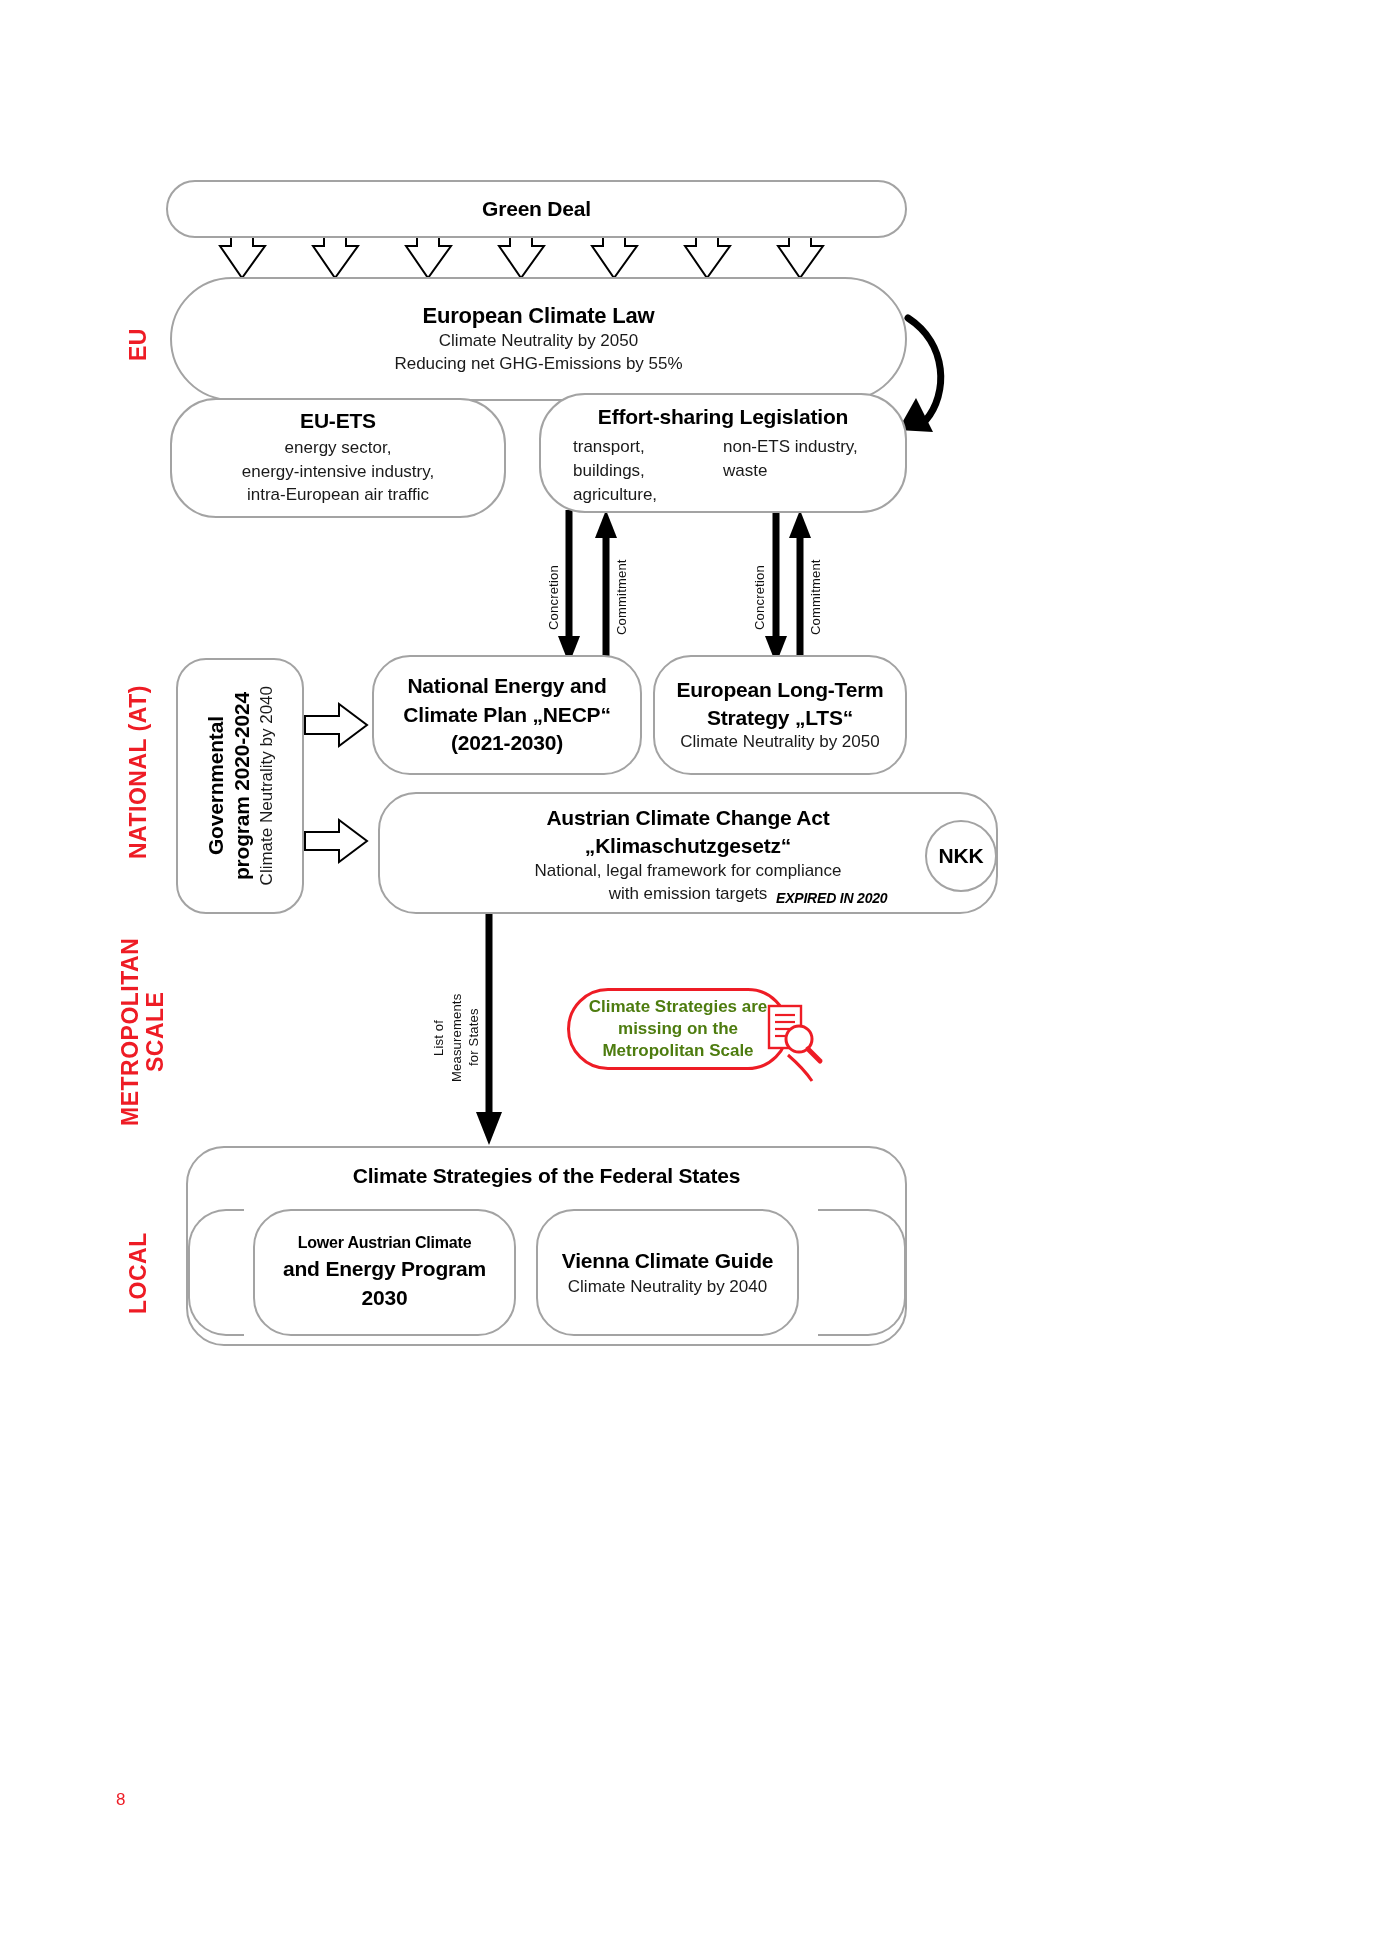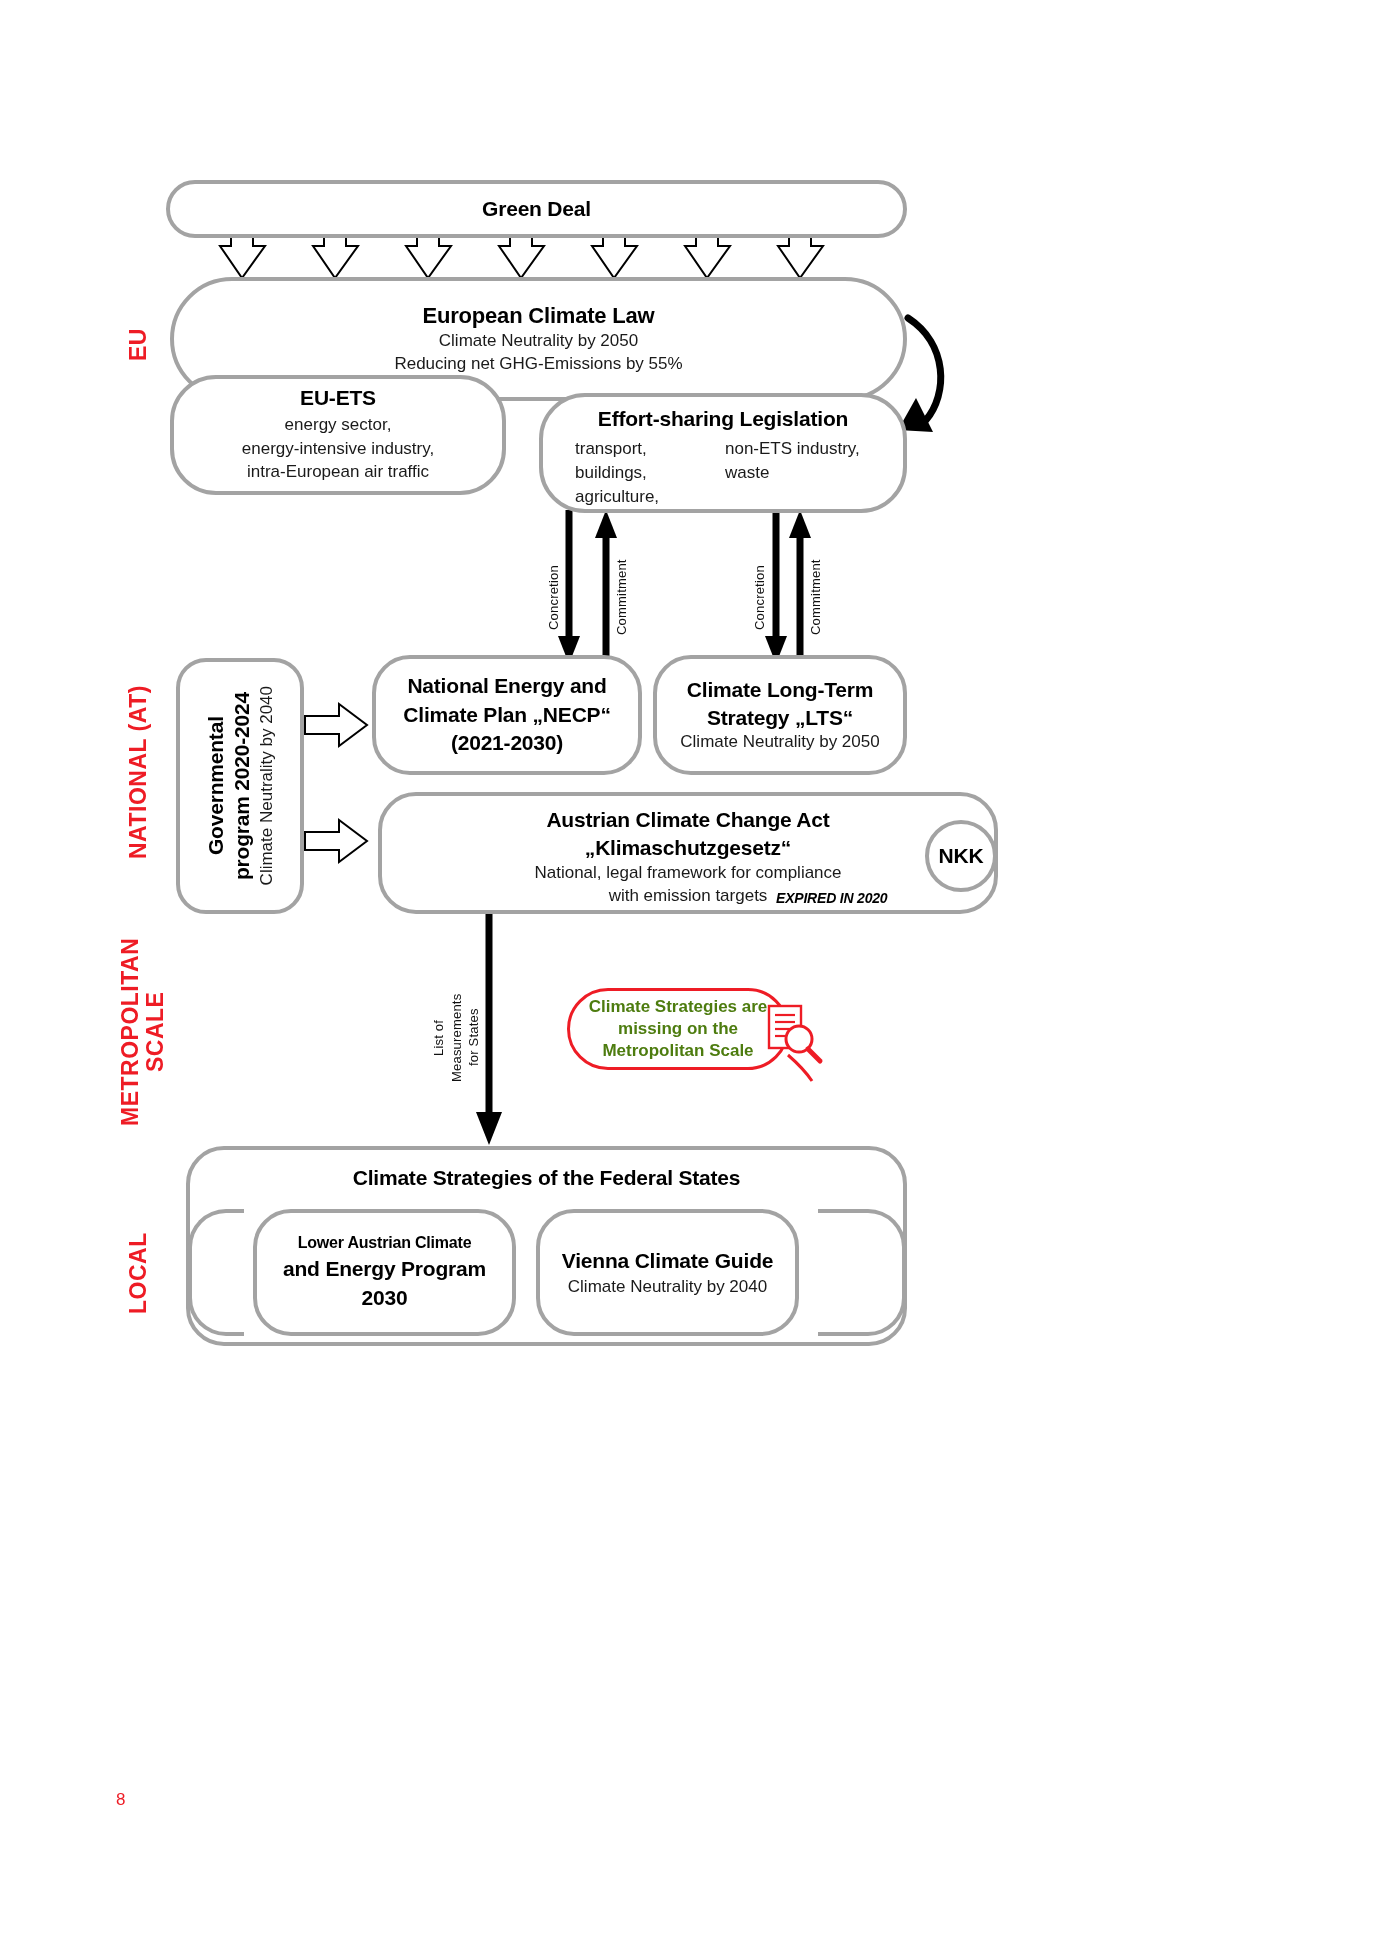--- a/index.html
+++ b/index.html
@@ -4,21 +4,21 @@
 <style>
   html,body{margin:0;padding:0;background:#ffffff;}
   body{
     width:1386px;height:1938px;position:relative;overflow:hidden;
     font-family:"Liberation Sans", sans-serif;color:#000;
   }
   .canvas{position:absolute;left:0;top:0;width:1386px;height:1938px;}
 
   
   .pill{
-    position:absolute;border:4px solid #a3a3a3;background:#fff;
+    position:absolute;border:2px solid #a3a3a3;background:#fff;
     box-sizing:border-box;display:flex;flex-direction:column;
     align-items:center;justify-content:center;text-align:center;
   }
   .r-full{border-radius:999px;}
   .r-40{border-radius:46px;}
   .r-34{border-radius:38px;}
   .r-28{border-radius:30px;}
 
   .t-bold{font-weight:bold;letter-spacing:-.2px;}
   .t-thin{font-weight:400;color:#1a1a1a;}
@@ -126,21 +126,21 @@
   <div class="pill r-full" style="left:166px;top:180px;width:741px;height:58px;">
     <span class="t-bold" style="font-size:21px;">Green Deal</span>
   </div>
 
   <div class="pill r-full" style="left:170px;top:277px;width:737px;height:124px;">
     <span class="t-bold" style="font-size:22px;line-height:1.25;">European Climate Law</span>
     <span class="t-thin" style="font-size:17px;line-height:1.35;">Climate Neutrality by 2050</span>
     <span class="t-thin" style="font-size:17px;line-height:1.35;">Reducing net GHG-Emissions by 55%</span>
   </div>
 
-  <div class="pill r-40" style="left:170px;top:375px;width:336px;height:120px;">
+  <div class="pill r-40" style="left:170px;top:398px;width:336px;height:120px;">
     <span class="t-bold" style="font-size:21px;margin-bottom:3px;">EU-ETS</span>
     <span class="t-thin" style="font-size:17px;line-height:1.4;">energy sector,</span>
     <span class="t-thin" style="font-size:17px;line-height:1.4;">energy-intensive industry,</span>
     <span class="t-thin" style="font-size:17px;line-height:1.4;">intra-European air traffic</span>
   </div>
 
   <div class="pill r-40" style="left:539px;top:393px;width:368px;height:120px;justify-content:flex-start;padding-top:10px;">
     <span class="t-bold" style="font-size:21px;margin-bottom:6px;">Effort-sharing Legislation</span>
     <div style="display:flex;width:100%;padding-left:32px;box-sizing:border-box;text-align:left;">
       <div style="width:150px;">
@@ -166,21 +166,21 @@
     <div class="vtext t-thin" style="font-size:17px;margin-left:2px;">Climate Neutrality by 2040</div>
   </div>
 
   <div class="pill r-34" style="left:372px;top:655px;width:270px;height:120px;">
     <span class="t-bold" style="font-size:21px;line-height:1.38;">National Energy and</span>
     <span class="t-bold" style="font-size:21px;line-height:1.38;">Climate Plan „NECP“</span>
     <span class="t-bold" style="font-size:21px;line-height:1.38;">(2021-2030)</span>
   </div>
 
   <div class="pill r-34" style="left:653px;top:655px;width:254px;height:120px;">
-    <span class="t-bold" style="font-size:21px;line-height:1.32;">Climate Long-Term</span>
+    <span class="t-bold" style="font-size:21px;line-height:1.32;">European Long-Term</span>
     <span class="t-bold" style="font-size:21px;line-height:1.32;">Strategy „LTS“</span>
     <span class="t-thin" style="font-size:17px;line-height:1.35;">Climate Neutrality by 2050</span>
   </div>
 
   <div class="pill r-34" style="left:378px;top:792px;width:620px;height:122px;justify-content:flex-start;padding-top:10px;">
     <span class="t-bold" style="font-size:21px;line-height:1.34;">Austrian Climate Change Act</span>
     <span class="t-bold" style="font-size:21px;line-height:1.34;">„Klimaschutzgesetz“</span>
     <span class="t-thin" style="font-size:17px;line-height:1.35;">National, legal framework for compliance</span>
     <span class="t-thin" style="font-size:17px;line-height:1.35;">with emission targets</span>
   </div>

